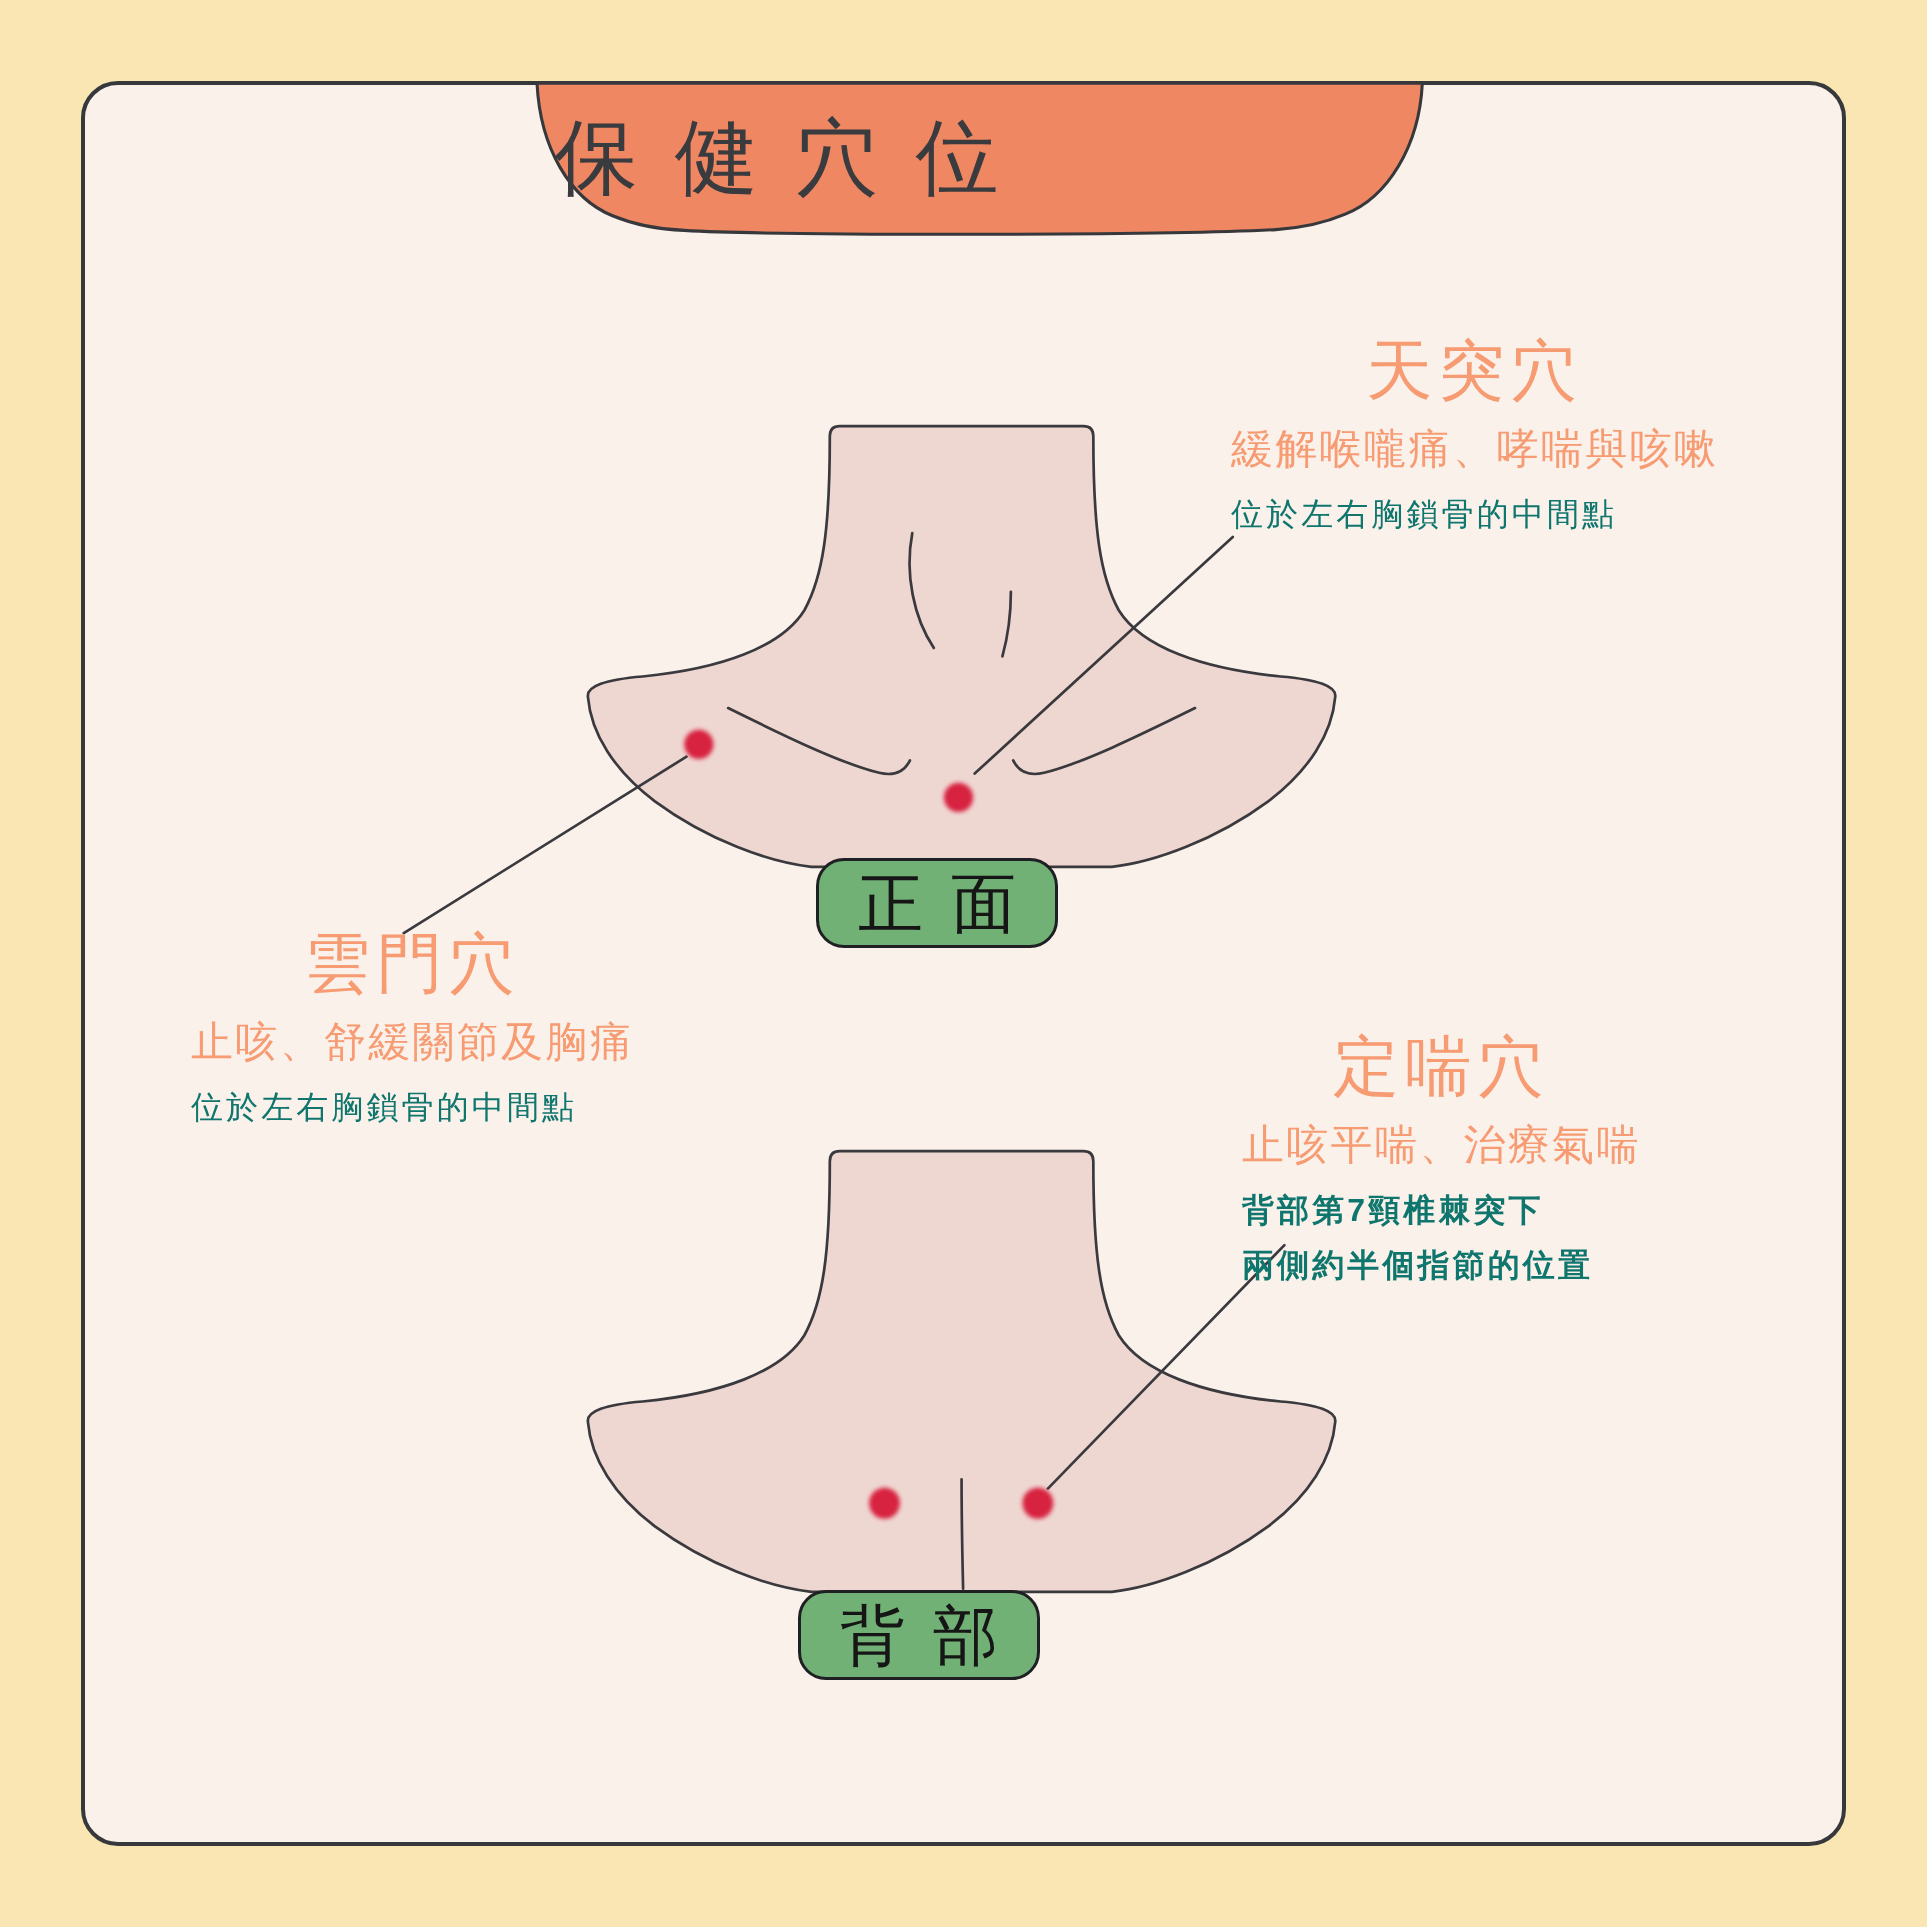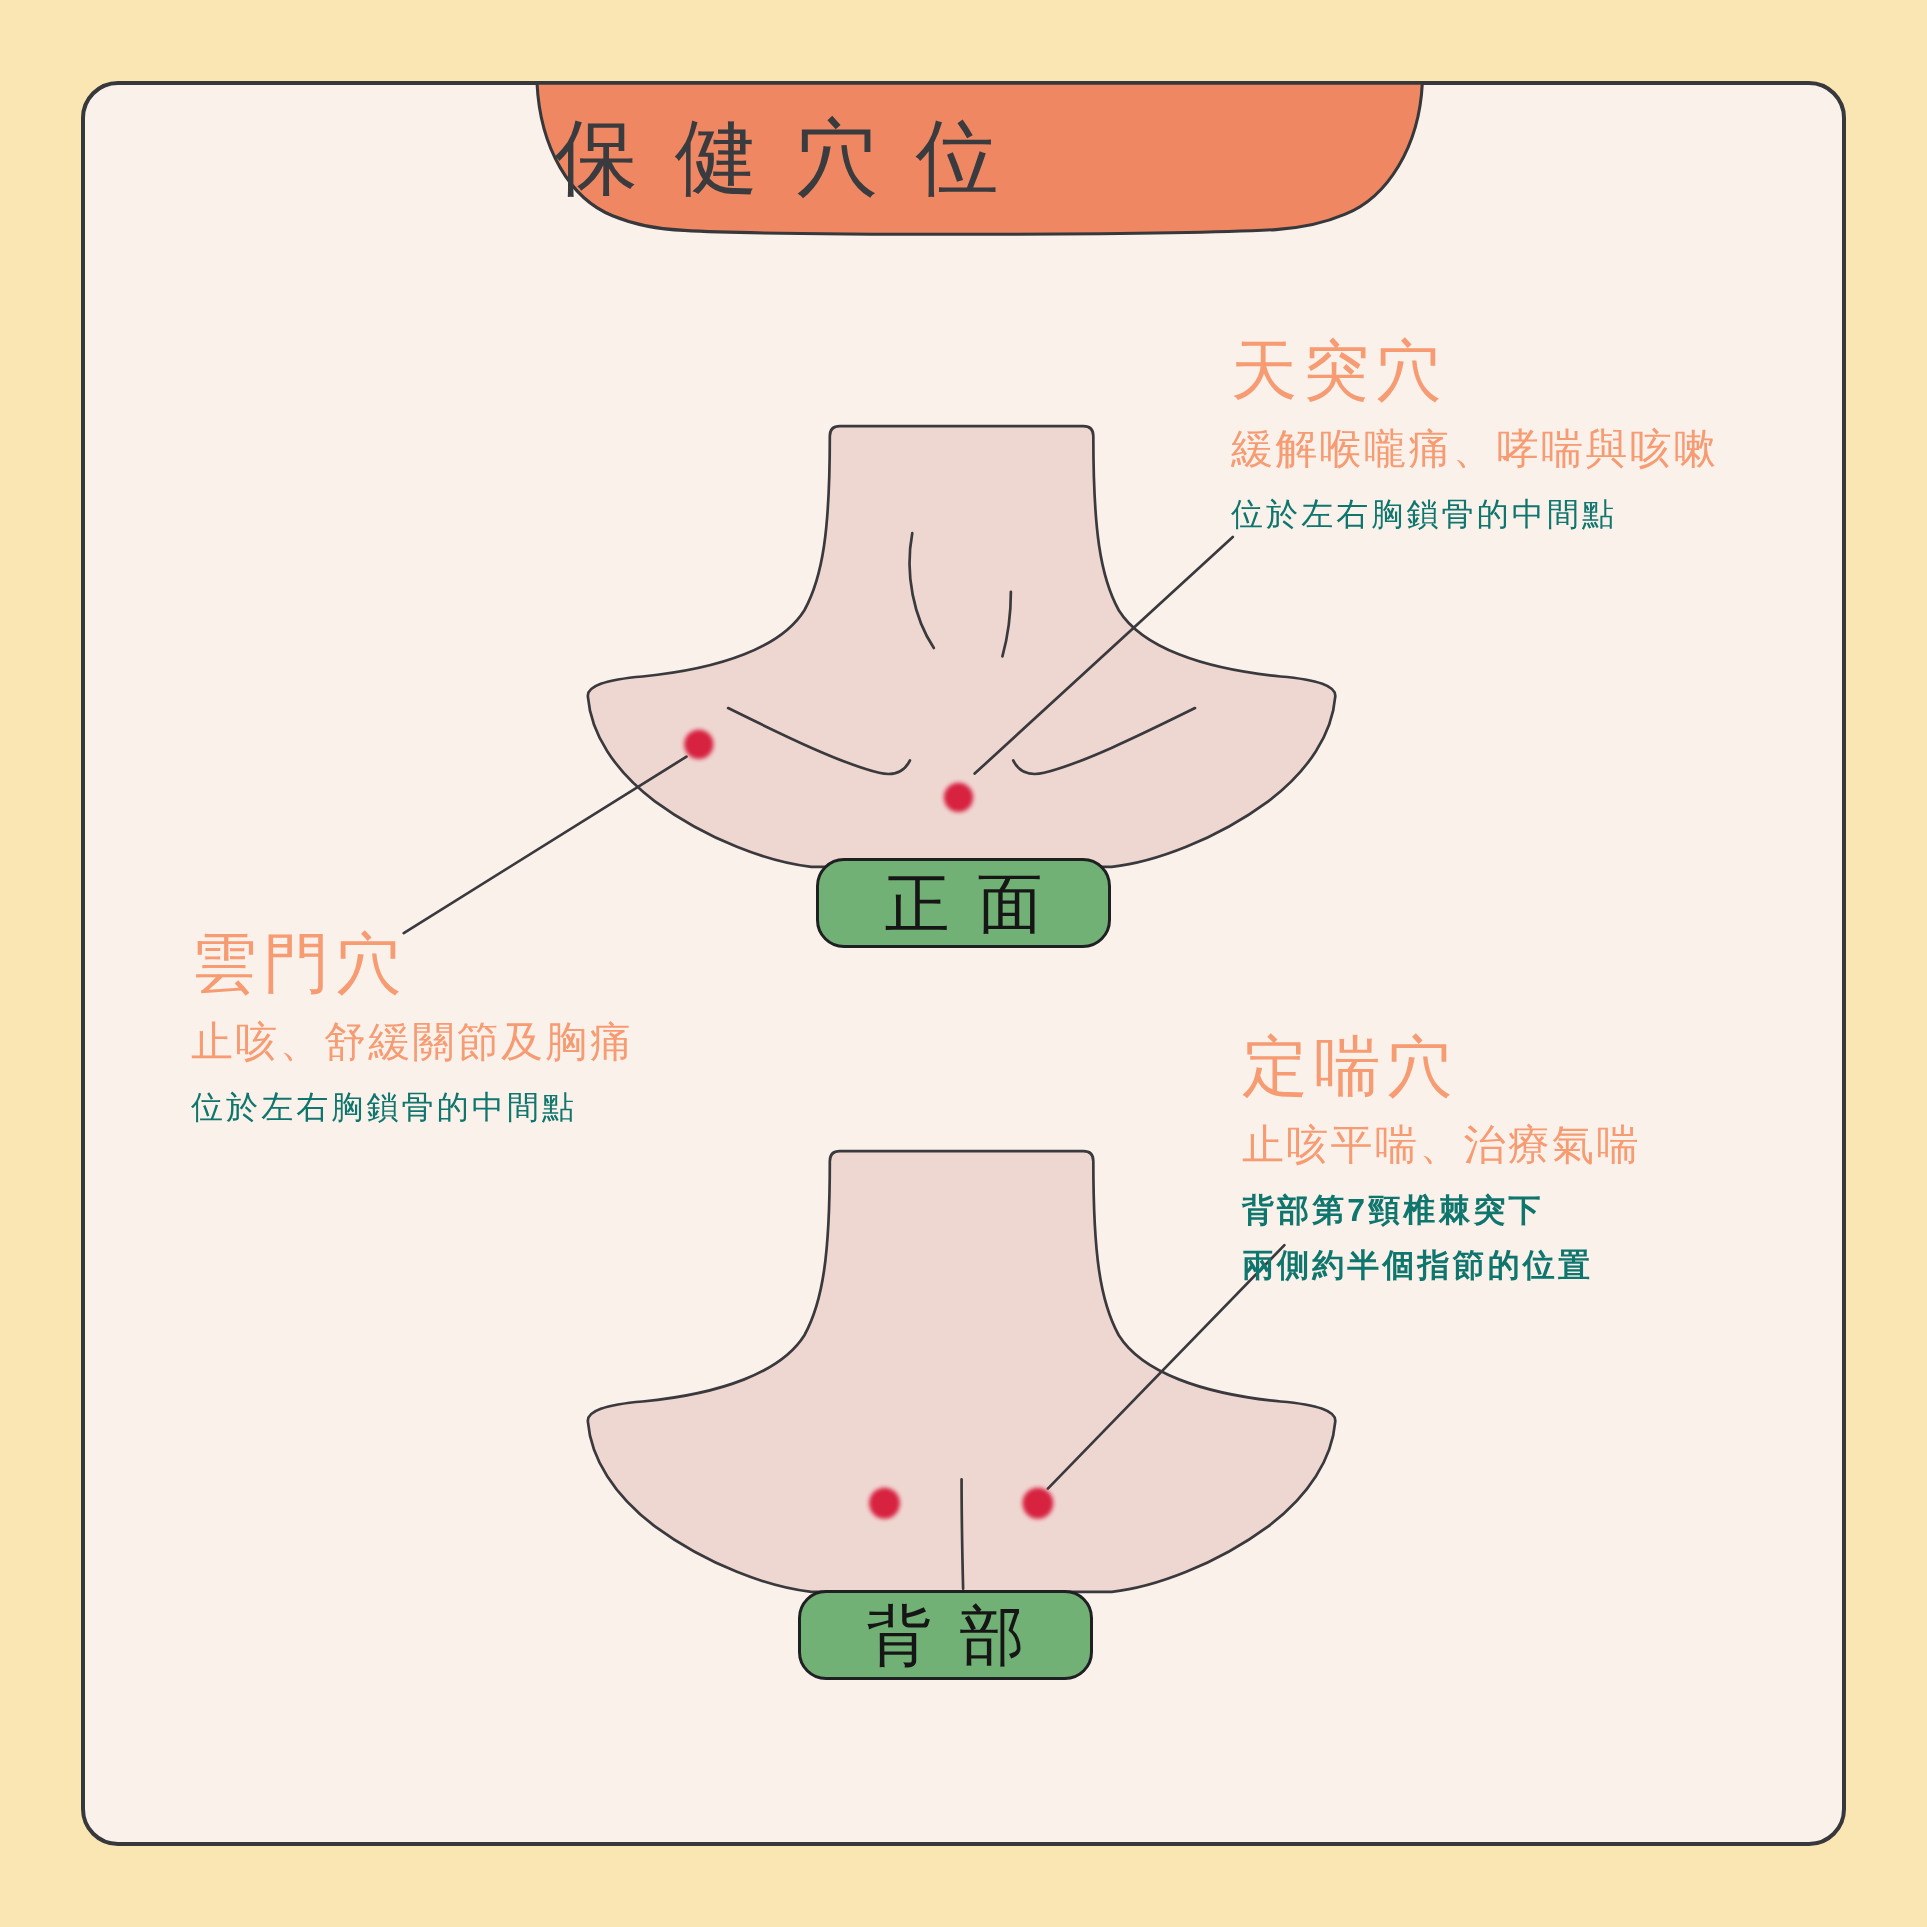--- a/index.html
+++ b/index.html
@@ -25,37 +25,37 @@
   .page-title{
     position:absolute;left:0;top:116px;width:1553px;
     text-align:center;
     font-size:83px;font-weight:500;line-height:1;
     letter-spacing:0.45em;text-indent:0.45em;
     color:#3A3B3F;
   }
   .point{position:absolute;}
   .point .name{
     font-size:66px;line-height:1;font-weight:500;
-    letter-spacing:6.2px;color:#F69B72;
+    letter-spacing:6.2px;color:#F69B72;text-align:center;
   }
   .point .benefit{
     font-size:42px;line-height:1;font-weight:500;
     letter-spacing:2.3px;color:#F69B72;margin-top:25px;
   }
   .point .loc{
     font-size:32px;line-height:55px;font-weight:400;
     letter-spacing:3.1px;color:#0f766e;margin-top:17px;
   }
   .point .loc span{display:block;font-weight:bold;}
   .pt-tiantu{left:1231px;top:337px;}
   .pt-yunmen{left:191px;top:930px;}
   .pt-dingchuan{left:1242px;top:989px;margin-top:44px;}
   .tag{
     position:absolute;
-    width:295px;height:90px;
+    width:242px;height:90px;
     box-sizing:border-box;
     background:#71B175;
     border:3.9px solid #1F2023;
     border-radius:28px;
     display:flex;align-items:center;justify-content:center;
     font-size:65px;font-weight:500;color:#161616;
     letter-spacing:28px;text-indent:28px;
     line-height:1;
   }
   .tag-front{left:816px;top:858px;}

